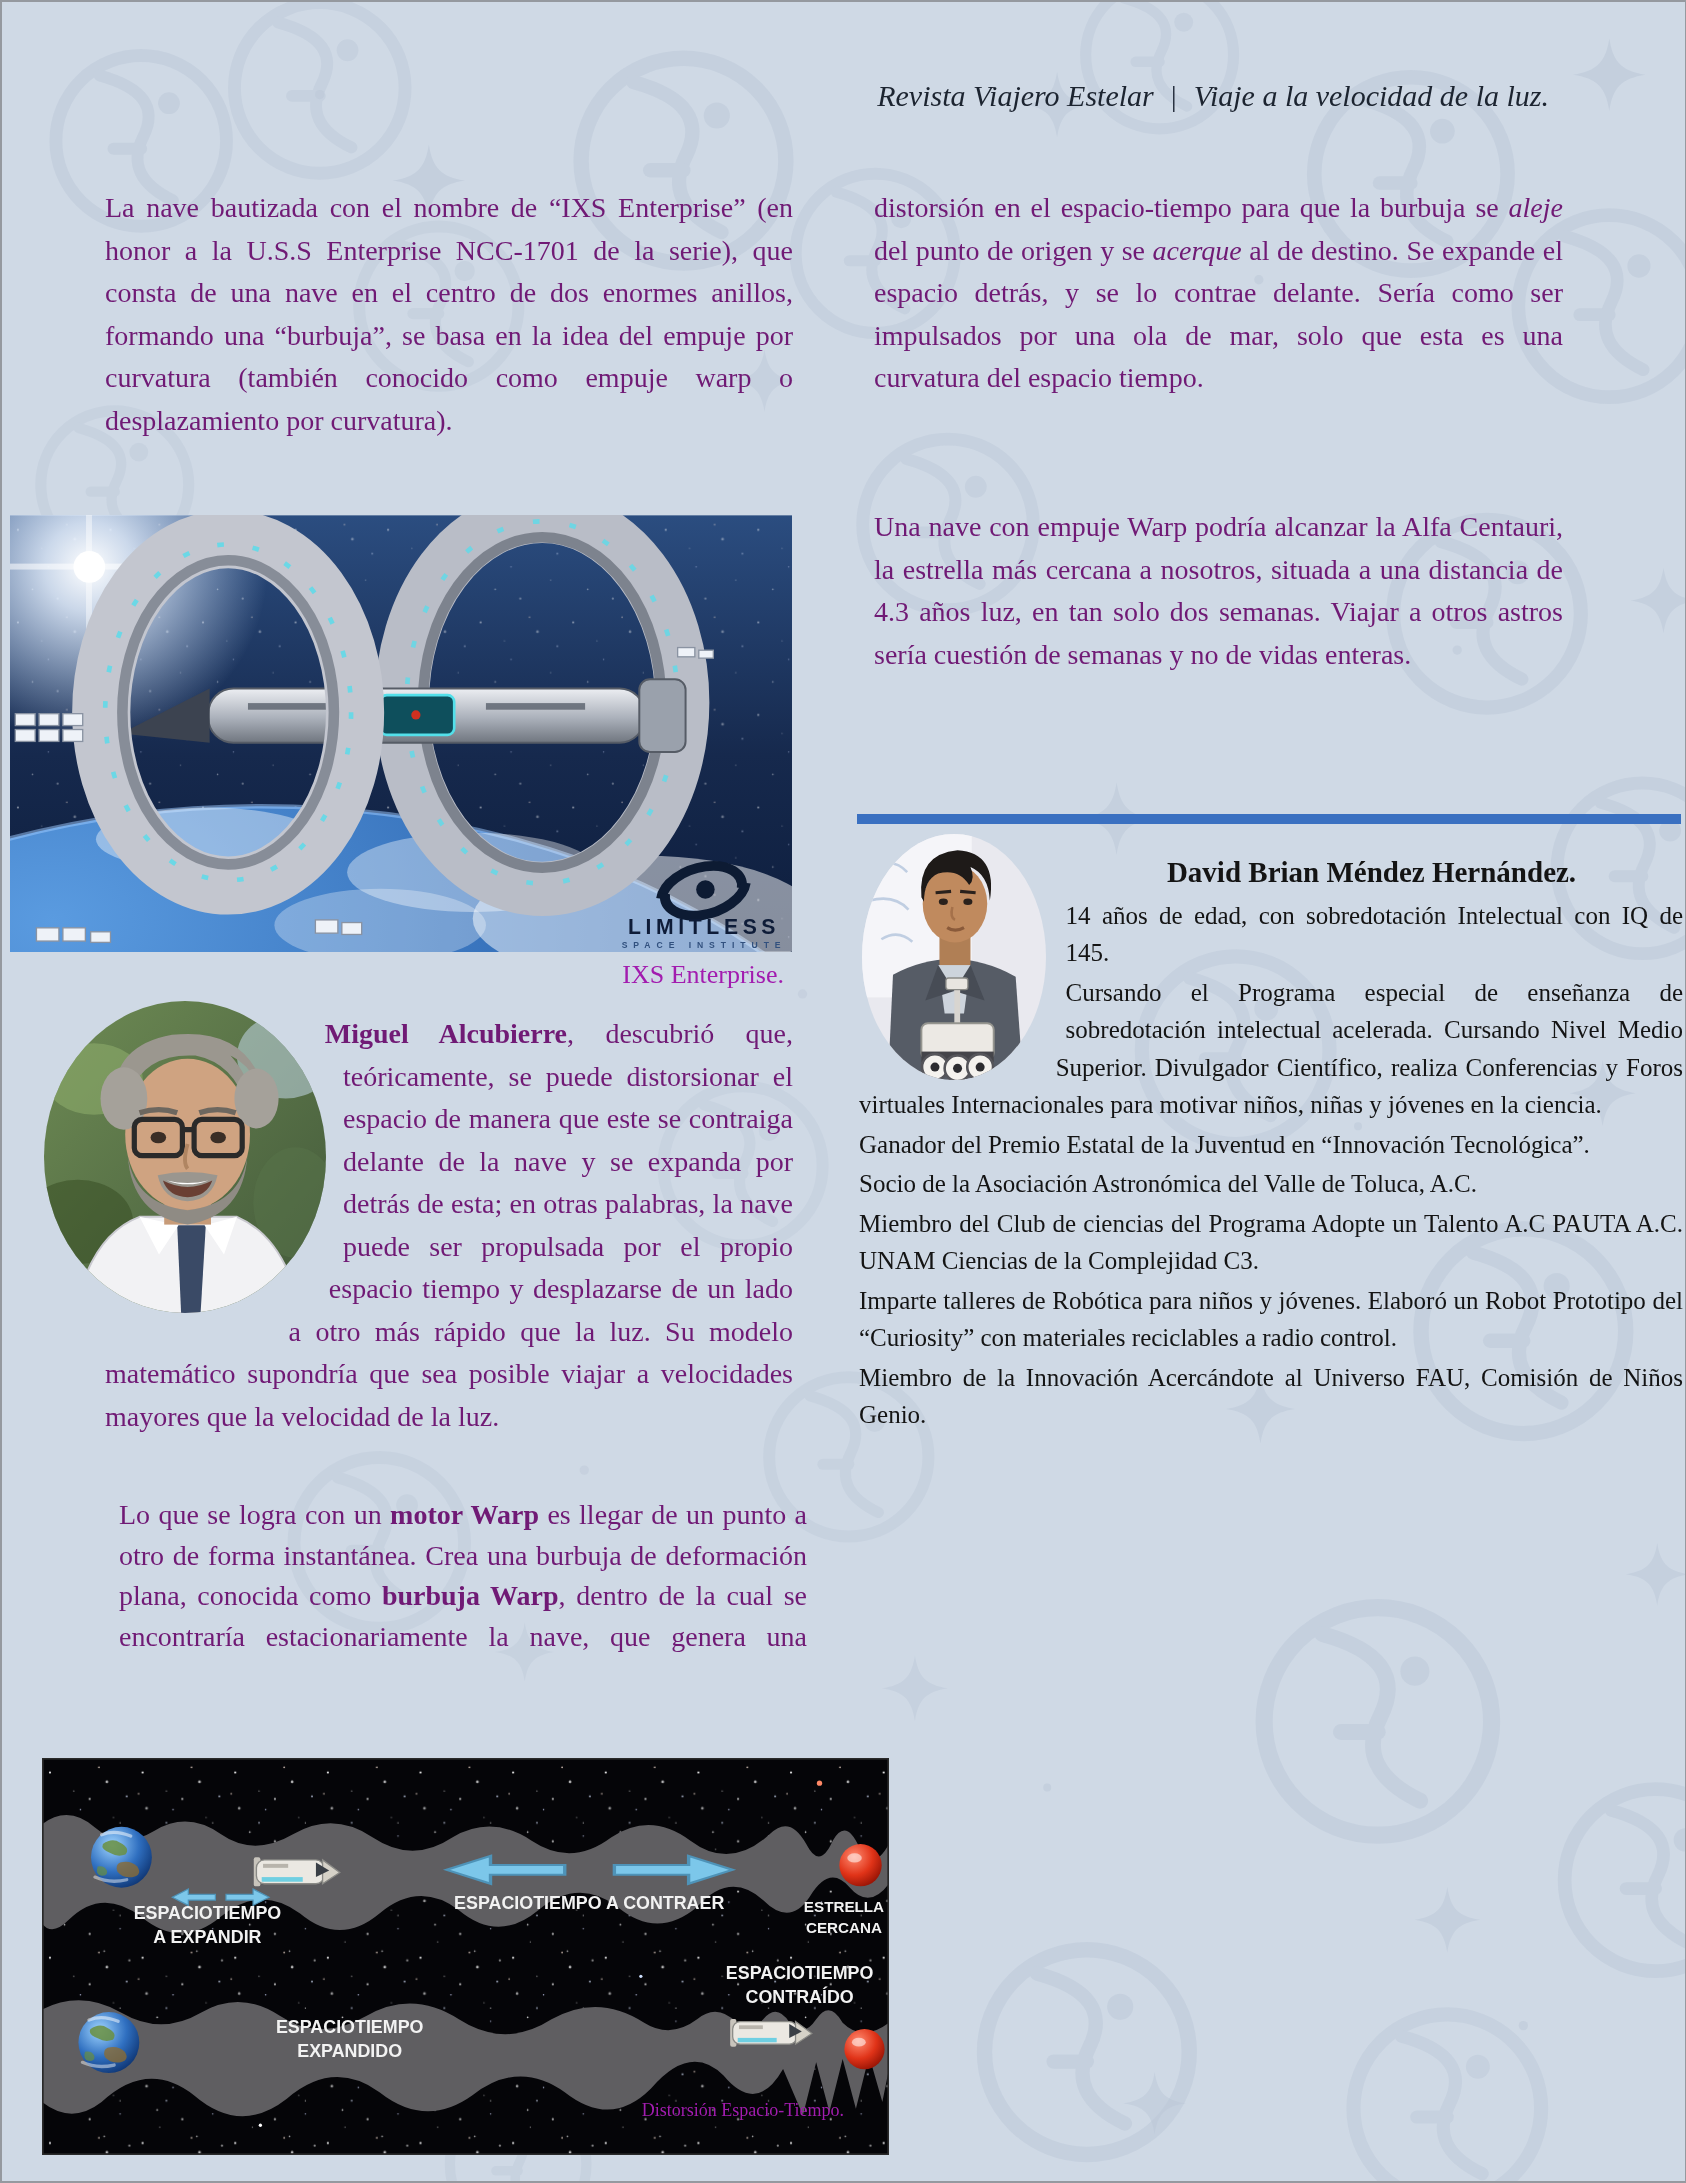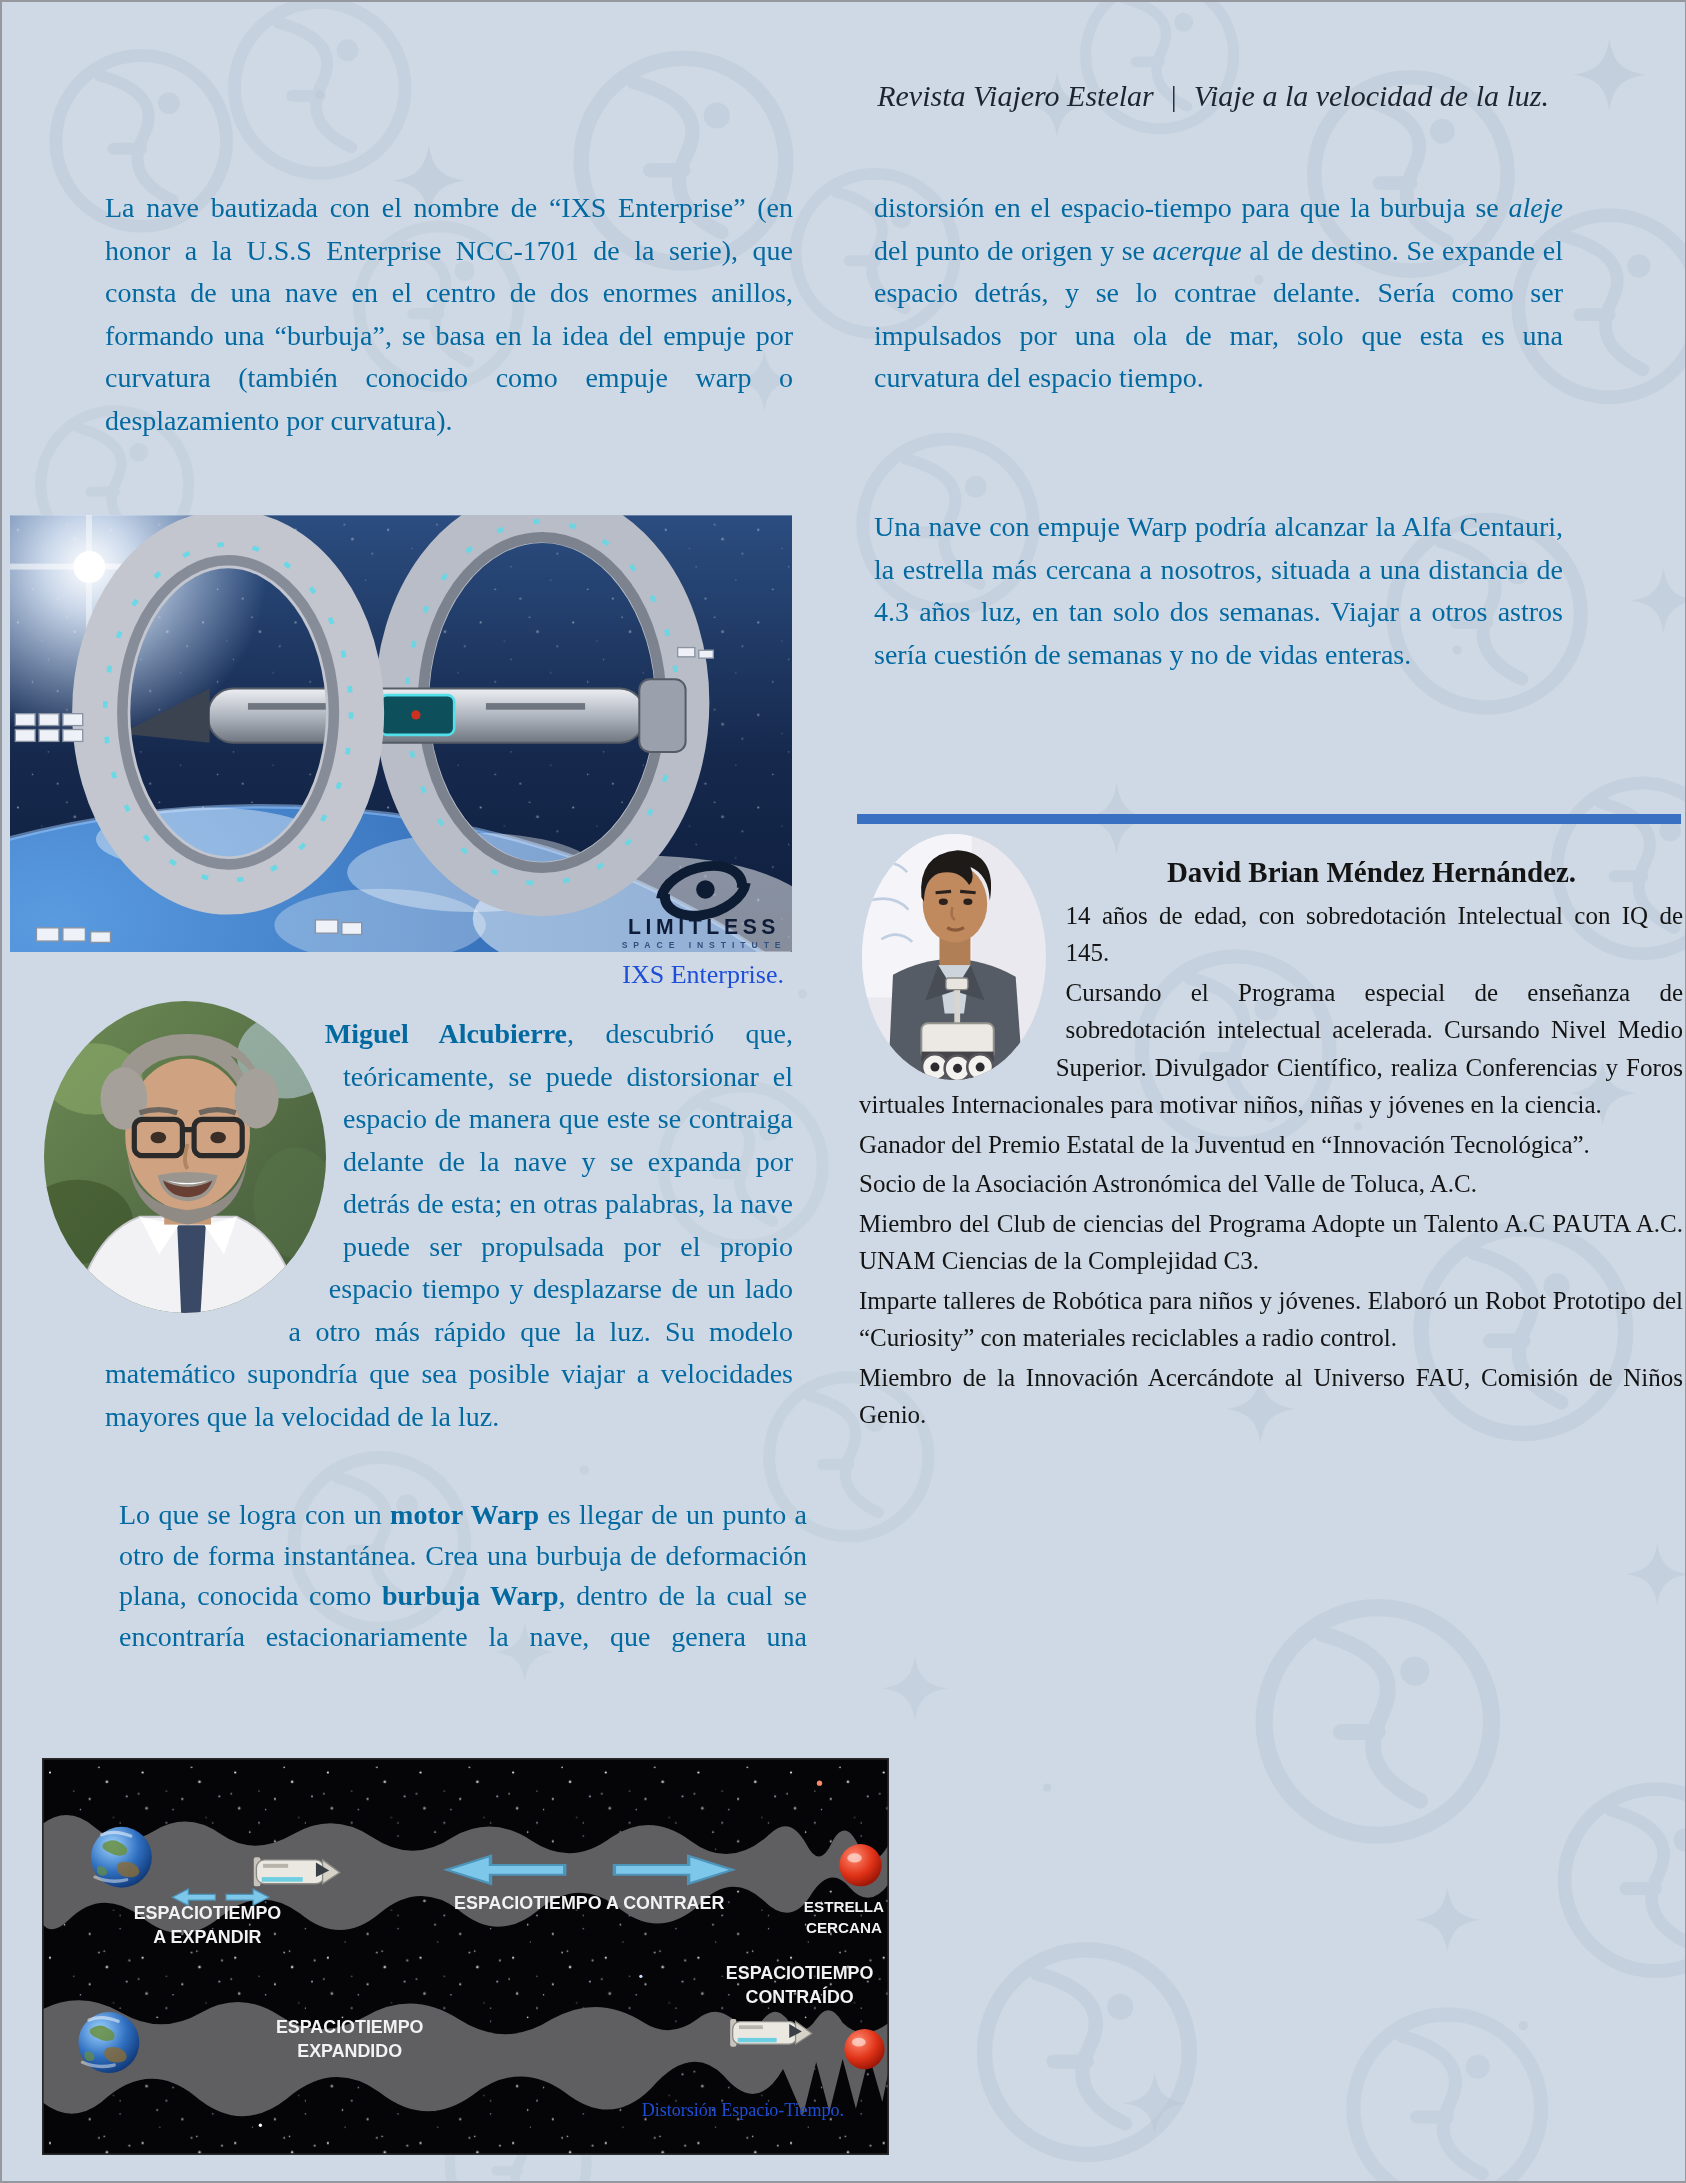--- a/index.html
+++ b/index.html
@@ -8,23 +8,23 @@
     background:#cfd9e5; overflow:hidden; box-sizing:border-box;
     border:2.6px solid #95999f;
     font-family:"Liberation Serif", serif; color:#141414;
   }
   .abs{position:absolute;text-align:right;}
   .wm-layer{position:absolute; left:0; top:0; pointer-events:none;}
   .header-line{
     font-style:italic; font-size:30px; color:#1c2430; white-space:nowrap;
   }
   .header-line .sep{display:inline-block; margin:0 17px; font-style:normal; color:#2a3342;}
-  .para{ text-align:justify; font-size:28px; line-height:1.52; color:#0369a1;}
+  .para{ text-align:justify; font-size:28px; line-height:1.52; color:#701a75;}
   .force-last{ text-align-last:justify;margin-left:14px; }
-  .caption{ font-size:26px; color:#1d4ed8; }
+  .caption{ font-size:26px; color:#a21caf; }
   .figframe{ overflow:hidden; }
   .figframe svg{ display:block; }
   .circle-photo{
     float:left; border-radius:50%; overflow:hidden;
     shape-outside:ellipse(50% 50% at 50% 50%); shape-margin:14.6px;
   }
   .miguel-photo{ width:282px; height:312px; margin:-12px 17px 4px -61px; }
   .david-photo{ width:184px; height:246px; margin:-17px 20px 5.3px 2.6px; }
   .bio{ font-size:25px; line-height:1.5; text-align:justify; }
   .bio p{ margin:0 0 2px 0; }

